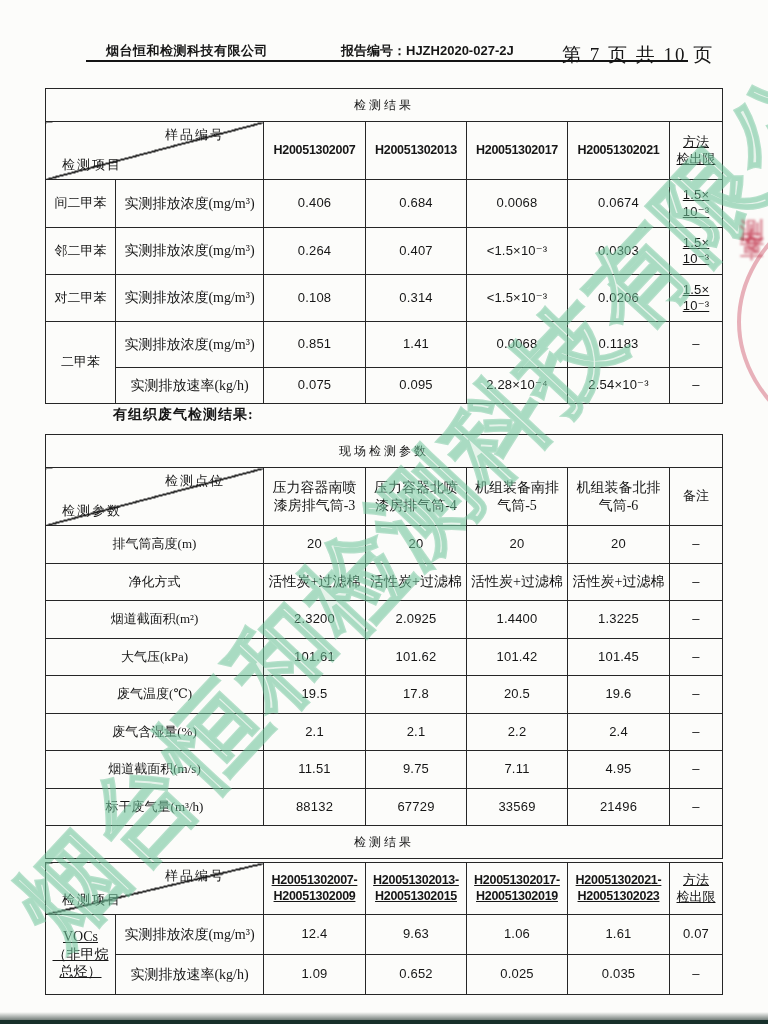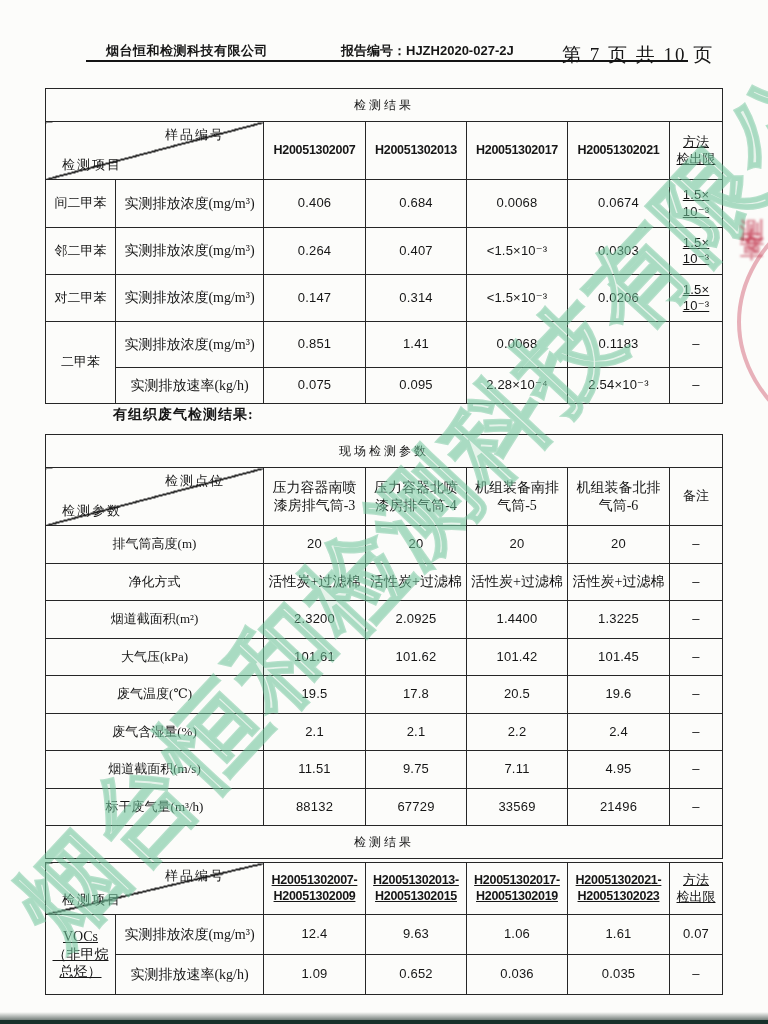--- a/index.html
+++ b/index.html
@@ -102,21 +102,21 @@
       <td class="num">0.264</td>
       <td class="num">0.407</td>
       <td class="num">&lt;1.5×10⁻³</td>
       <td class="num">0.0303</td>
       <td class="num pre">1.5×
 10⁻³</td>
     </tr>
     <tr style="height:47px">
       <td>对二甲苯</td>
       <td class="small">实测排放浓度(mg/m³)</td>
-      <td class="num">0.147</td>
+      <td class="num">0.108</td>
       <td class="num">0.314</td>
       <td class="num">&lt;1.5×10⁻³</td>
       <td class="num">0.0206</td>
       <td class="num pre">1.5×
 10⁻³</td>
     </tr>
     <tr style="height:46px">
       <td rowspan="2">二甲苯</td>
       <td class="small">实测排放浓度(mg/m³)</td>
       <td class="num">0.851</td>
@@ -267,21 +267,21 @@
       <td class="num">12.4</td>
       <td class="num">9.63</td>
       <td class="num">1.06</td>
       <td class="num">1.61</td>
       <td class="num">0.07</td>
     </tr>
     <tr style="height:40px">
       <td class="small">实测排放速率(kg/h)</td>
       <td class="num">1.09</td>
       <td class="num">0.652</td>
-      <td class="num">0.036</td>
+      <td class="num">0.025</td>
       <td class="num">0.035</td>
       <td class="num">–</td>
     </tr>
   </tbody>
     </table>
 
   <div class="watermark">
     <span>烟台恒和检测科技有限公司</span>
   </div>
 

